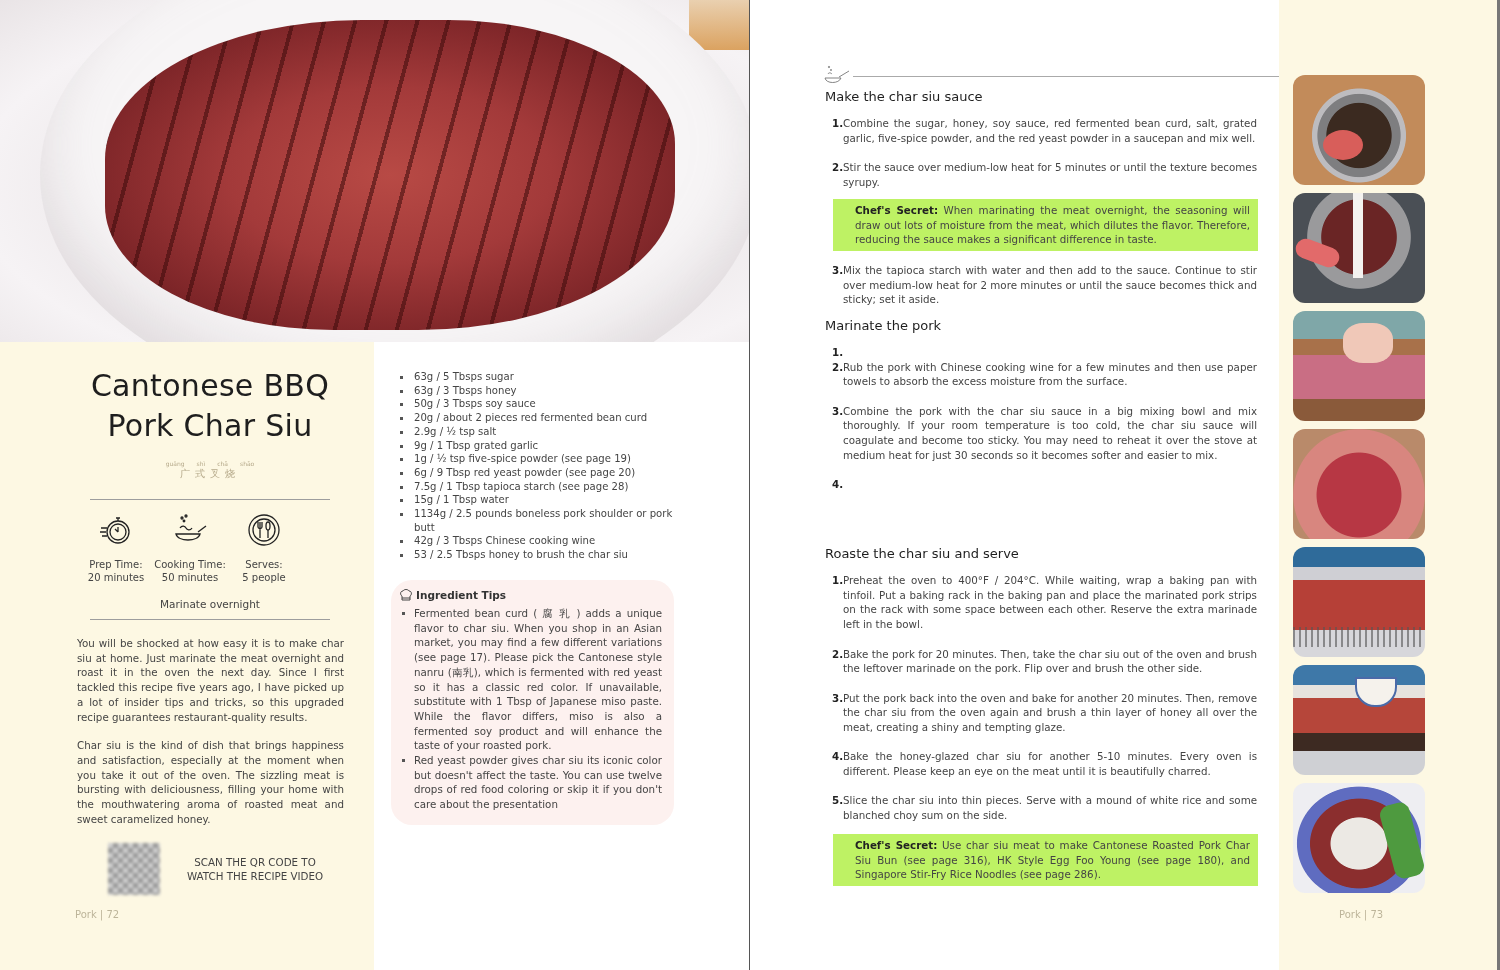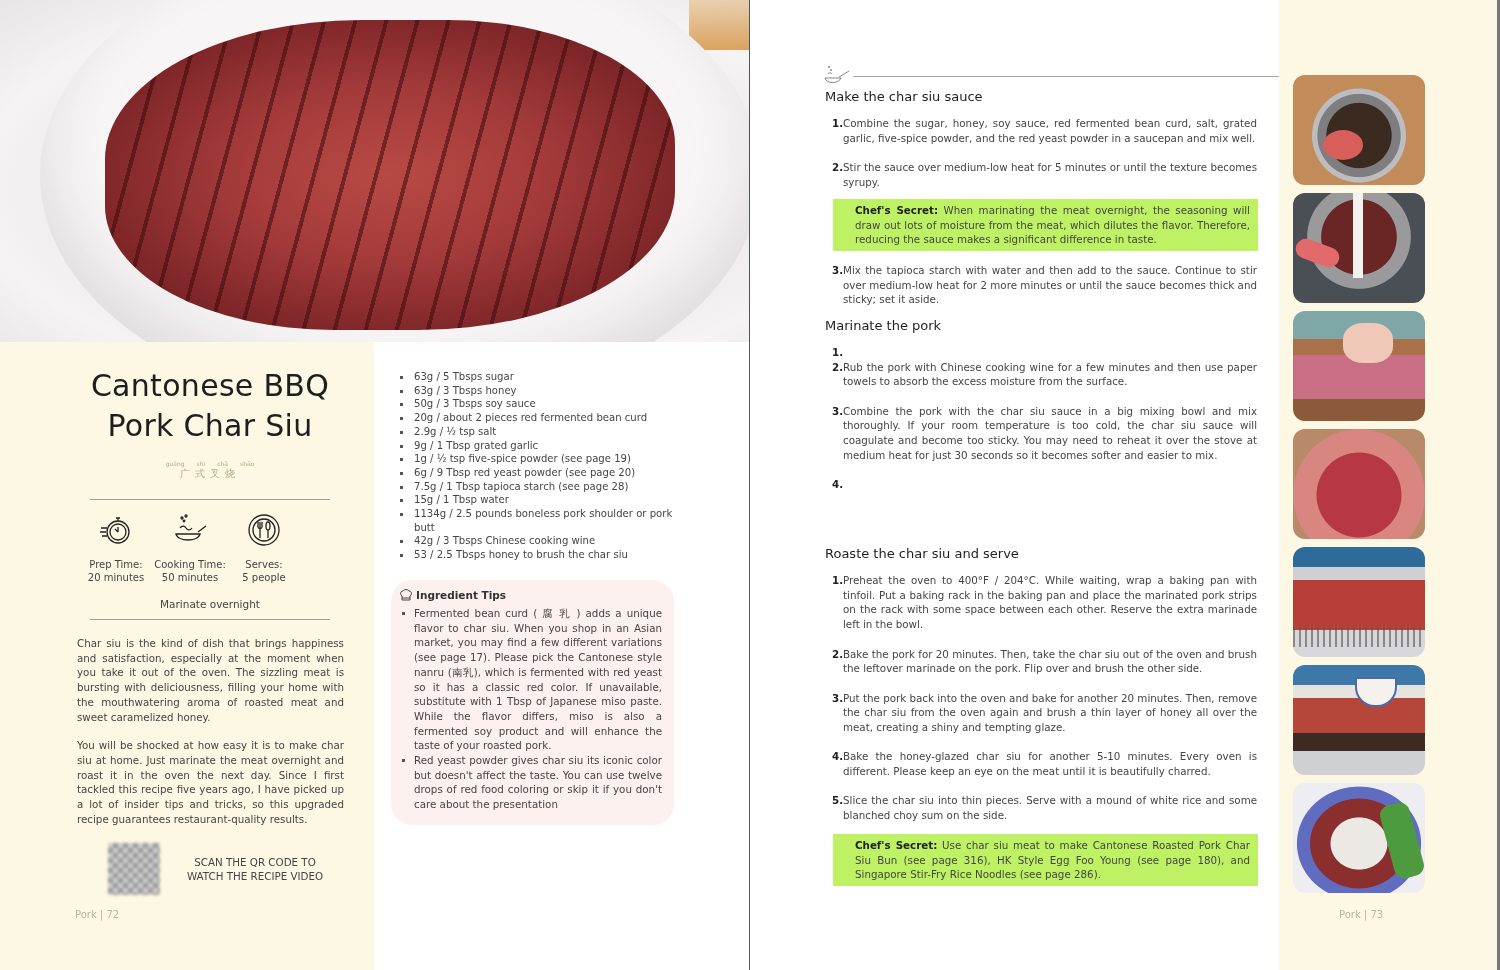--- a/index.html
+++ b/index.html
@@ -152,22 +152,22 @@
       </svg>
       <div class="stat-label">Serves:</div>
       <div class="stat-value">5 people</div>
     </div>
   </div>
 
   <div class="marinate">Marinate overnight</div>
   <div class="divider" style="top:619px"></div>
 
   <div class="intro">
+    <p>You will be shocked at how easy it is to make char siu at home. Just marinate the meat overnight and roast it in the oven the next day. Since I first tackled this recipe five years ago, I have picked up a lot of insider tips and tricks, so this upgraded recipe guarantees restaurant-quality results.</p>
     <p>Char siu is the kind of dish that brings happiness and satisfaction, especially at the moment when you take it out of the oven. The sizzling meat is bursting with deliciousness, filling your home with the mouthwatering aroma of roasted meat and sweet caramelized honey.</p>
-    <p>You will be shocked at how easy it is to make char siu at home. Just marinate the meat overnight and roast it in the oven the next day. Since I first tackled this recipe five years ago, I have picked up a lot of insider tips and tricks, so this upgraded recipe guarantees restaurant-quality results.</p>
   </div>
 
   <div class="qr"></div>
   <div class="qr-text">
     <span>SCAN THE QR CODE TO</span><br>
     <span>WATCH THE RECIPE VIDEO</span>
   </div>
   <div class="folio-left">Pork | 72</div>
 
   <ul class="ingredients">

